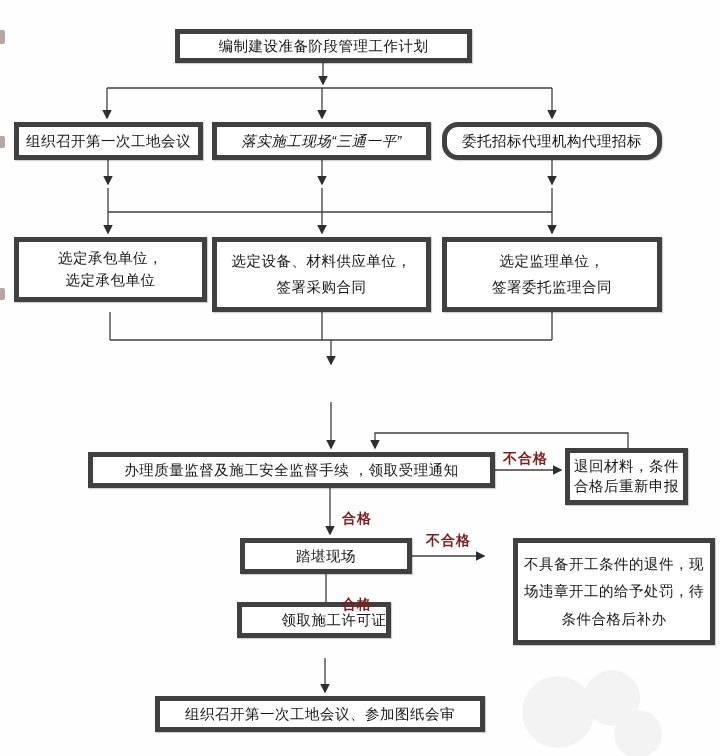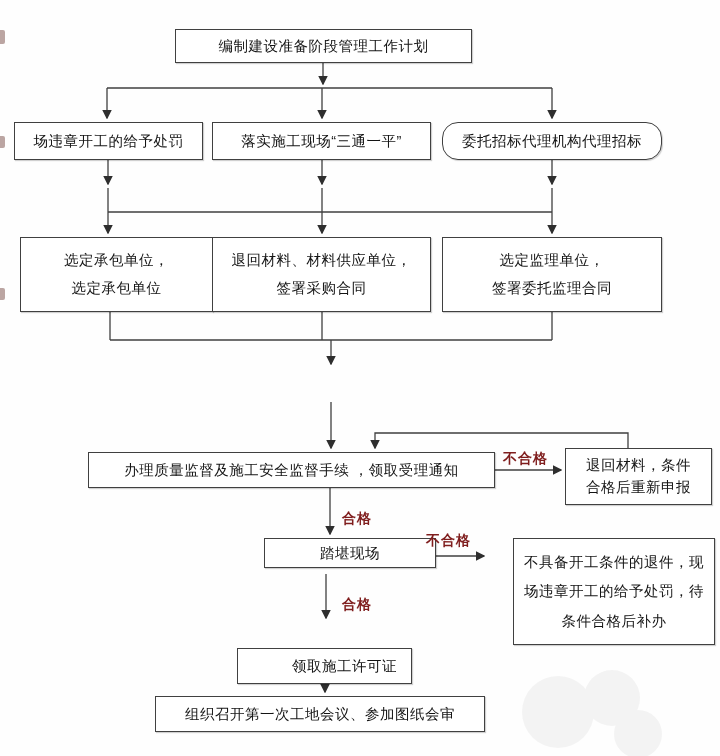--- a/index.html
+++ b/index.html
@@ -11,21 +11,21 @@
   #page {
     position: relative;
     width: 720px; height: 756px;
     background: #fefefe;
     overflow: hidden;
   }
   .connectors { position: absolute; left: 0; top: 0; }
   .node {
     position: absolute;
     background: #ffffff;
-    border: 1px solid #404040;
+    border: 5px solid #404040;
     box-shadow: 1px 1px 1px rgba(0,0,0,0.18);
     display: flex; flex-direction: column;
     align-items: center; justify-content: space-evenly;
     text-align: right;
     color: #141414;
     font-size: 14.5px;
     letter-spacing: 0.5px;
     line-height: 1.15;
     padding: 2px 4px;
     box-sizing: border-box;
@@ -105,67 +105,67 @@
 
   <div class="edge-mark" style="top:30px;height:14px;"></div>
   <div class="edge-mark" style="top:136px;height:12px;"></div>
   <div class="edge-mark" style="top:288px;height:12px;"></div>
 
   <div class="node single" style="left:175px;top:29px;width:297px;height:34px;">
     <span>编制建设准备阶段管理工作计划</span>
   </div>
 
   <div class="node single" style="left:14px;top:122px;width:189px;height:38px;">
-    <span>场违章开工的给予处罚</span>
+    <span>组织召开第一次工地会议</span>
   </div>
 
-  <div class="node single" style="left:212px;top:122px;width:219px;height:38px;">
+  <div class="node single" style="left:212px;top:122px;width:219px;height:38px;font-style:italic;">
     <span>落实施工现场“三通一平”</span>
   </div>
 
   <div class="node single" style="left:442px;top:122px;width:220px;height:38px;border-radius:16px;">
     <span>委托招标代理机构代理招标</span>
   </div>
 
-  <div class="node" style="left:14px;top:237px;width:193px;height:75px;margin-left:6px;">
+  <div class="node" style="left:14px;top:237px;width:193px;height:65px;">
     <span>选定承包单位，</span>
     <span>选定承包单位</span>
   </div>
 
   <div class="node" style="left:212px;top:237px;width:219px;height:75px;">
-    <span>退回材料、材料供应单位，</span>
+    <span>选定设备、材料供应单位，</span>
     <span>签署采购合同</span>
   </div>
 
   <div class="node" style="left:442px;top:237px;width:220px;height:75px;">
     <span>选定监理单位，</span>
     <span>签署委托监理合同</span>
   </div>
 
 
   <div class="node single" style="left:88px;top:452px;width:407px;height:36px;">
     <span>办理质量监督及施工安全监督手续 ，领取受理通知</span>
   </div>
 
-  <div class="node" style="left:565px;top:448px;width:147px;height:57px;">
+  <div class="node" style="left:565px;top:448px;width:123px;height:57px;">
     <span>退回材料，条件</span>
     <span>合格后重新申报</span>
   </div>
 
-  <div class="node single" style="left:240px;top:538px;width:172px;height:30px;margin-left:24px;">
+  <div class="node single" style="left:240px;top:538px;width:172px;height:36px;">
     <span>踏堪现场</span>
   </div>
 
   <div class="node" style="left:488px;top:538px;width:202px;height:107px;margin-left:25px;">
     <span>不具备开工条件的退件，现</span>
     <span>场违章开工的给予处罚，待</span>
     <span>条件合格后补办</span>
   </div>
 
-  <div class="node single" style="left:237px;top:648px;width:175px;height:36px;padding-left:44px;">
+  <div class="node single" style="left:237px;top:602px;width:154px;height:36px;padding-left:44px;">
     <span>领取施工许可证</span>
   </div>
 
   <div class="node single" style="left:155px;top:696px;width:330px;height:36px;">
     <span>组织召开第一次工地会议、参加图纸会审</span>
   </div>
 
   <div class="edge-label" style="left:503px;top:450px;">不合格</div>
   <div class="edge-label" style="left:342px;top:510px;">合格</div>
   <div class="edge-label" style="left:426px;top:532px;">不合格</div>

